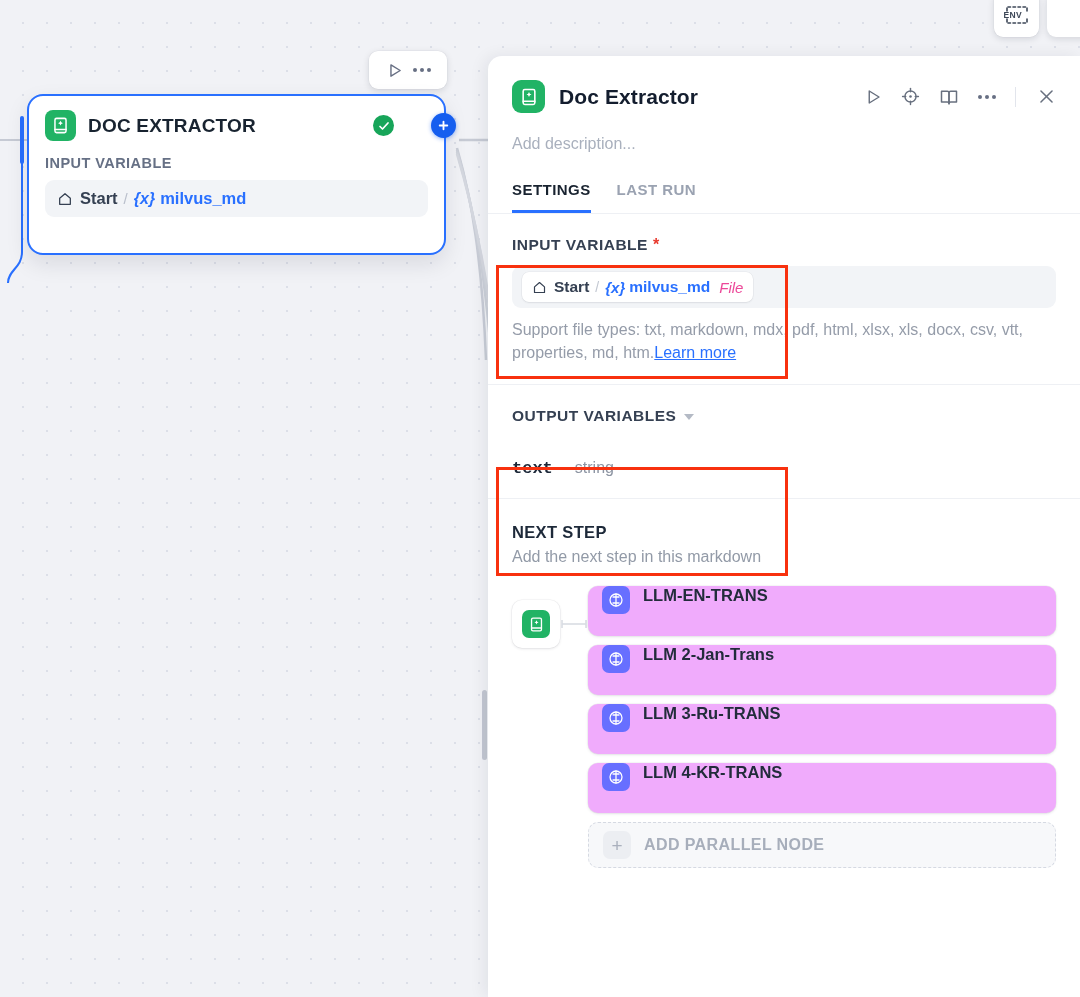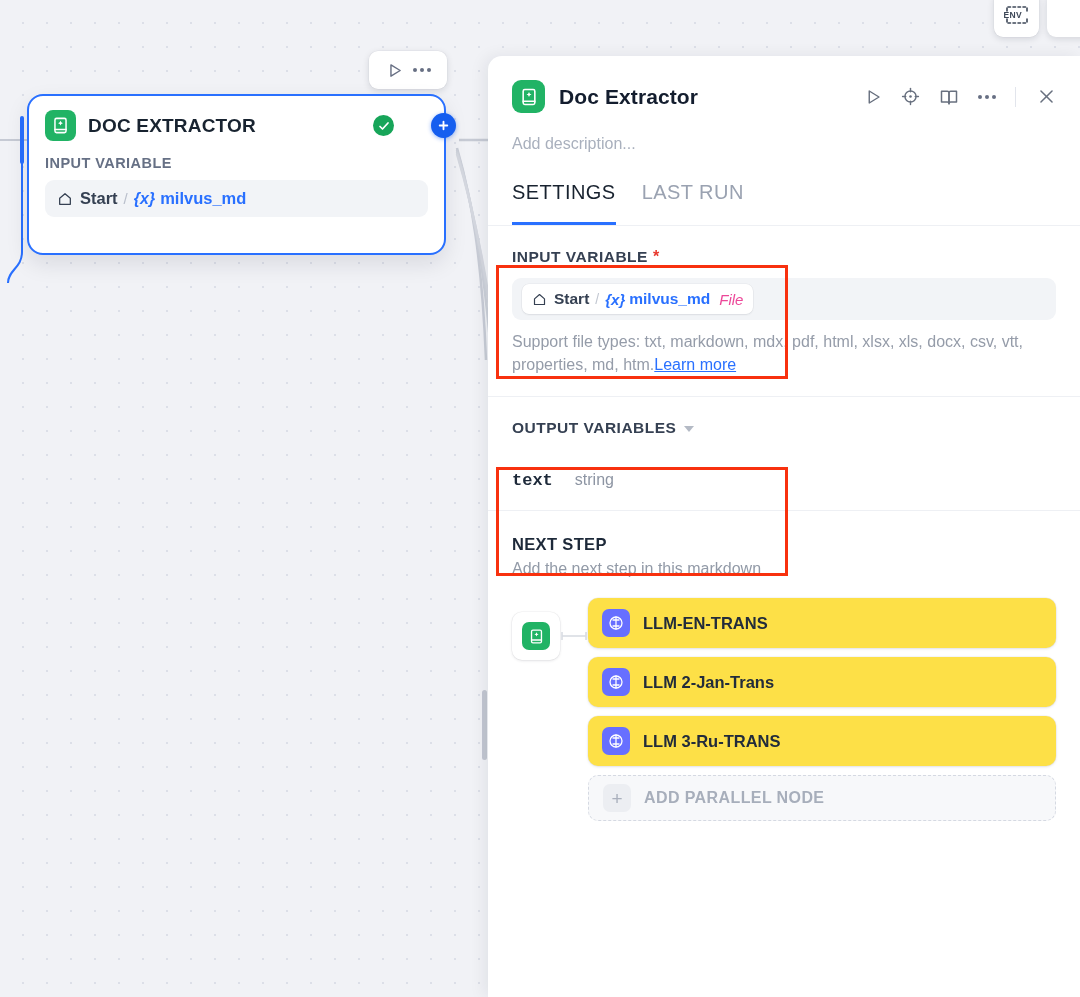--- a/index.html
+++ b/index.html
@@ -141,22 +141,22 @@
     margin-top: 22px;
     font-size: 16px; color: #a9b0bd;
   }
 
   .tabs {
     margin-top: 28px;
     display:flex; gap: 26px;
     position: relative;
   }
   .tab {
-    font-size: 20px; font-weight: 400; letter-spacing: .45px;
-    color: #9aa2b1; padding-bottom: 18px; text-transform: uppercase;
+    font-size: 15px; font-weight: 700; letter-spacing: .45px;
+    color: #9aa2b1; padding-bottom: 12px; text-transform: uppercase;
   }
   .tab.active { color: #18222f; border-bottom: 3px solid #2970ff; }
 
   .panel-divider { height: 1px; background: #eef0f4; }
 
   .section { padding: 22px 24px 20px 24px; }
 
   .sec-title {
     font-size: 15.5px; font-weight: 700; letter-spacing: .5px; color: #354052;
     text-transform: uppercase; display: flex; align-items: center; gap: 5px;
@@ -201,23 +201,23 @@
   .ns-body { margin-top: 20px; display:flex; align-items: flex-start; }
   .ns-srcbox {
     width: 48px; height: 48px; border-radius: 10px; background:#fff;
     box-shadow: 0 1px 3px rgba(16,24,40,.10), 0 0 0 .5px rgba(16,24,40,.06);
     display:flex; align-items:center; justify-content:center; flex:none;
     margin-top: 14px;
   }
   .ns-connector { width: 28px; height: 48px; margin-top: 14px; flex:none; }
   .ns-list { flex: 1; display:flex; flex-direction: column; gap: 9px; }
   .ns-item {
-    height: 50px; background:#fde047; border-radius: 10px;
+    height: 50px; background:#f0abfc; border-radius: 10px;
     box-shadow: 0 1px 3px rgba(16,24,40,.10), 0 0 0 .5px rgba(16,24,40,.06);
-    display:flex; align-items:center; padding: 0 14px; gap: 13px;
+    display:flex; padding: 0 14px; gap: 13px;
   }
   .ns-item-ico {
     width: 28px; height: 28px; border-radius: 7px; background:#676fff;
     display:flex; align-items:center; justify-content:center; flex:none;
   }
   .ns-item-label { font-size: 16.5px; font-weight: 700; color: #222c3b; }
   .ns-add {
     height: 46px; border: 1.5px dashed #d5d9e2; border-radius: 10px;
     background: #f7f8fa;
     display:flex; align-items:center; padding: 0 14px; gap: 13px;
@@ -492,20 +492,31 @@
               <svg width="18" height="18" viewBox="0 0 24 24" fill="none" stroke="#fff" stroke-width="1.7" stroke-linecap="round">
                 <circle cx="12" cy="12" r="8"></circle>
                 <path d="M12 4 V20"></path>
                   <path d="M8 8 h8"></path>
                   <path d="M8 16 h8"></path>
               </svg>
             </span>
             <span class="ns-item-label">LLM 3-Ru-TRANS</span>
           </div>
 
+          <div class="ns-item">
+            <span class="ns-item-ico">
+              <svg width="18" height="18" viewBox="0 0 24 24" fill="none" stroke="#fff" stroke-width="1.7" stroke-linecap="round">
+                <circle cx="12" cy="12" r="8"></circle>
+                <path d="M12 4 V20"></path>
+                  <path d="M8 8 h8"></path>
+                  <path d="M8 16 h8"></path>
+              </svg>
+            </span>
+            <span class="ns-item-label">LLM 4-KR-TRANS</span>
+          </div>
 
           <div class="ns-add">
             <span class="ns-add-ico">+</span>
             <span class="ns-add-label">ADD PARALLEL NODE</span>
           </div>
 
         </div>
       </div>
     </div>
 

